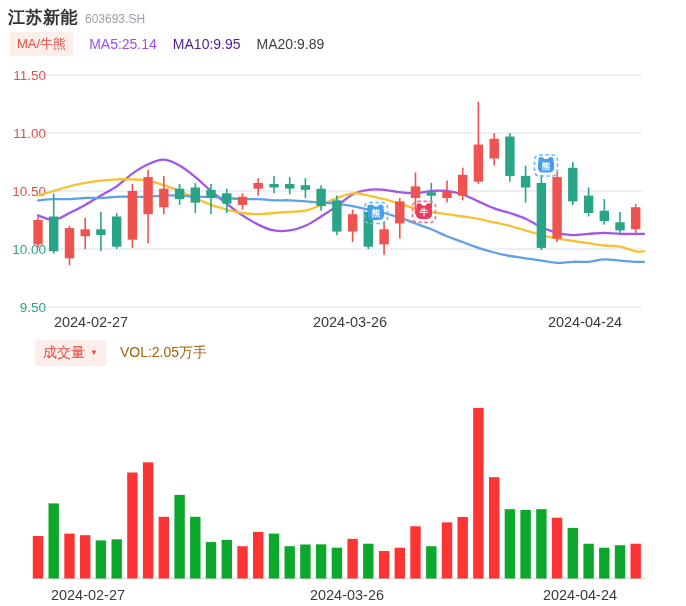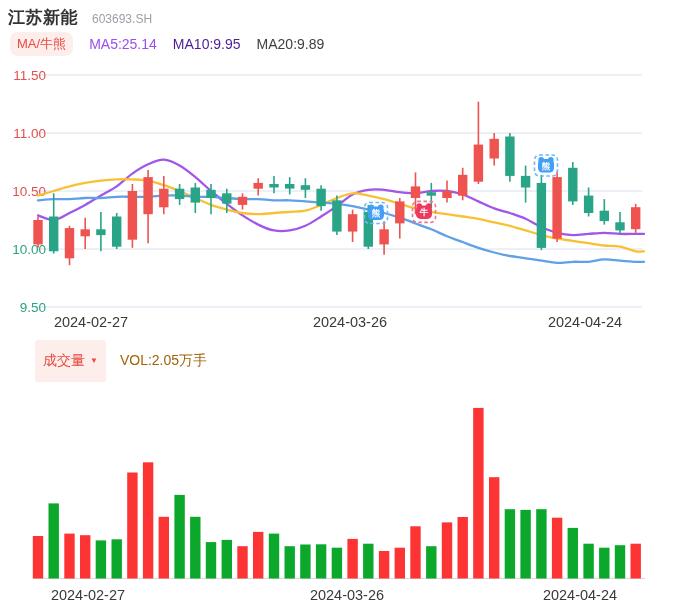--- a/index.html
+++ b/index.html
@@ -1,30 +1,30 @@
 <!DOCTYPE html>
 <html><head>
 <meta charset="utf-8">
 <style>
   html,body{margin:0;padding:0}
   body{
     width:686px;height:606px;position:relative;overflow:hidden;
     background:#ffffff;font-family:"Liberation Sans", sans-serif;
   }
-  .header{position:absolute;left:8px;top:6px;display:flex;align-items:baseline;gap:14px}
+  .header{position:absolute;left:8px;top:6px;display:flex;align-items:baseline;gap:7px}
   .stock-name{font-size:17px;font-weight:bold;color:#333333;letter-spacing:.5px}
   .stock-code{font-size:12px;color:#9aa0a6}
   .ma-row{position:absolute;left:10px;top:32px;display:flex;align-items:center;gap:16px;font-size:14px}
-  .pill{background:#fdeeec;color:#e64c40;font-size:13px;padding:3px 7px;border-radius:8px;cursor:pointer}
+  .pill{background:#fdeeec;color:#e64c40;font-size:13px;padding:3px 7px;border-radius:0;cursor:pointer}
   .ma5{color:#9b4ff0}
   .ma10{color:#4c1d95}
   .ma20{color:#404040}
   #chart-svg{position:absolute;left:0;top:0}
   .vol-header{position:absolute;left:35px;top:340px;display:flex;align-items:center;gap:14px;font-size:14px}
-  .vol-badge{background:#fdeeec;color:#e64c40;padding:12px 8px;border-radius:3px;display:flex;align-items:center;gap:5px;cursor:pointer}
+  .vol-badge{background:#fdeeec;color:#e64c40;padding:4px 8px;border-radius:3px;display:flex;align-items:center;gap:5px;cursor:pointer}
   .vol-badge .tri{font-size:8px;line-height:1}
   .vol-value{color:#a16207}
 </style>
 </head>
 <body>
 
 <div class="header">
   <span class="stock-name">江苏新能</span>
   <span class="stock-code">603693.SH</span>
 </div>

